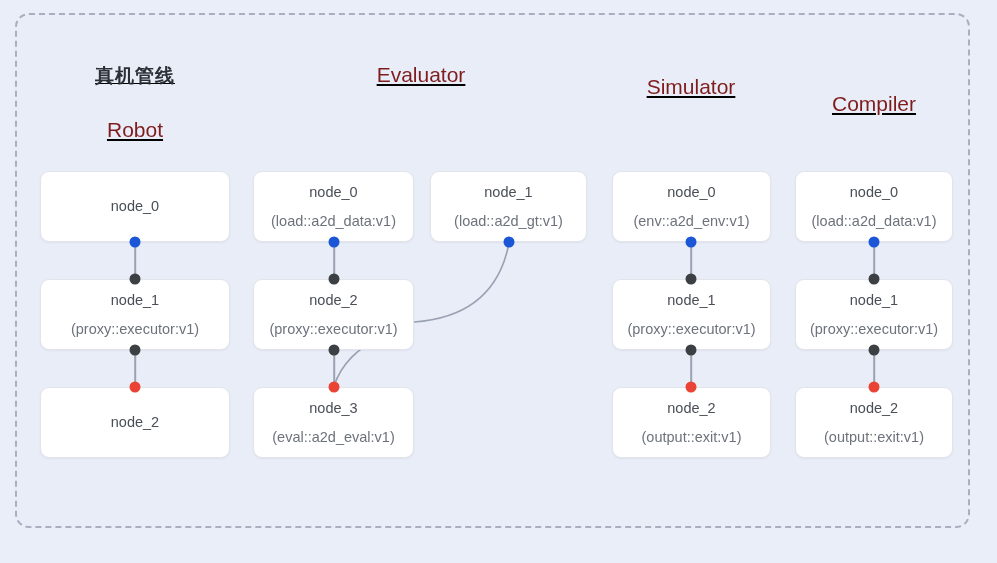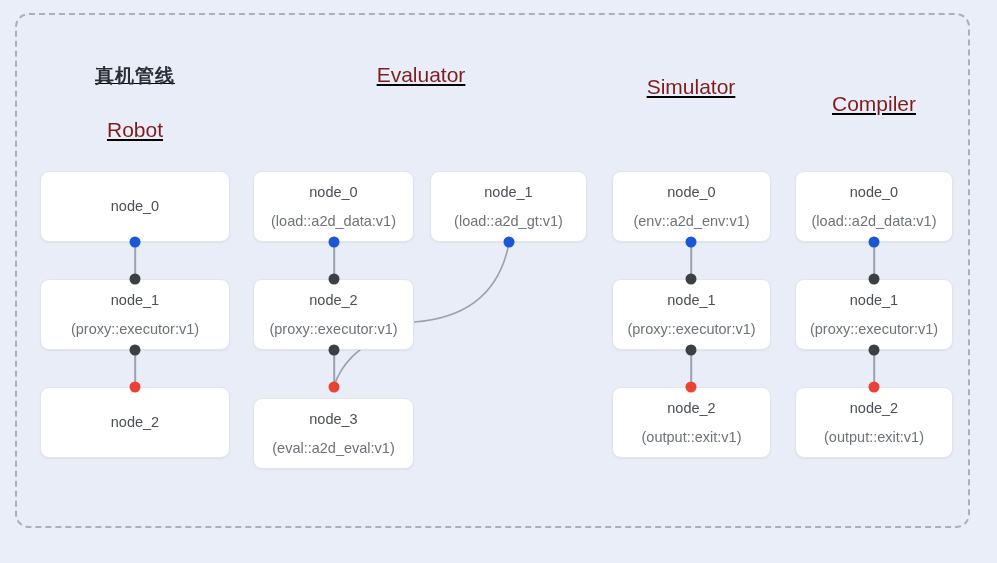--- a/index.html
+++ b/index.html
@@ -161,21 +161,21 @@
   </div>
   <div class="port blue" style="left:509px; top:242px;"></div>
 
   <div class="node" style="left:253px; top:279px; width:161px; height:71px;">
     <div class="n-name">node_2</div>
     <div class="n-type">(proxy::executor:v1)</div>
   </div>
   <div class="port black" style="left:334px; top:279px;"></div>
   <div class="port black" style="left:334px; top:350px;"></div>
 
-  <div class="node" style="left:253px; top:398px; width:161px; height:71px;">
+  <div class="node" style="left:253px; top:387px; width:161px; height:71px;">
     <div class="n-name">node_3</div>
     <div class="n-type">(eval::a2d_eval:v1)</div>
   </div>
   <div class="port red" style="left:334px; top:387px;"></div>
 
   <div class="col-head" style="left:611px; top:63px; width:160px;">
     <div class="en-title" style="margin-top:12px;text-align:center;">Simulator</div>
   </div>
 
   <div class="link" style="left:691px; top:242px; height:36px;"></div>

